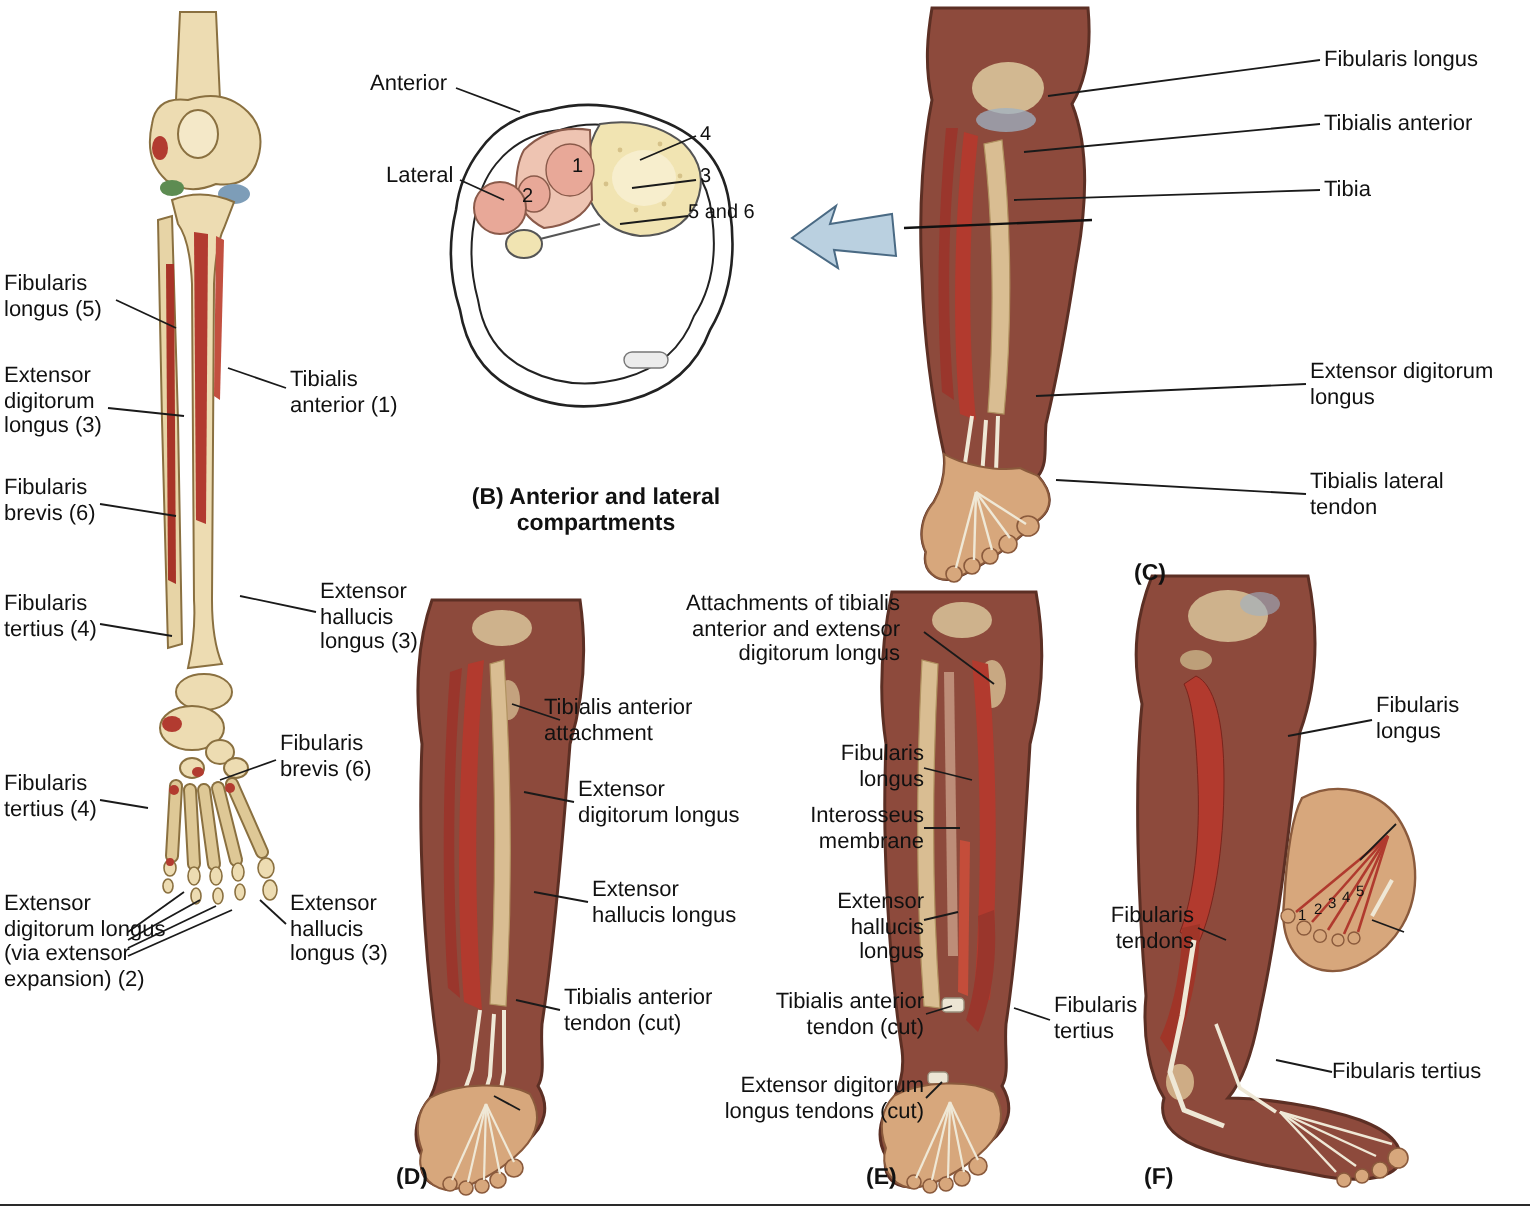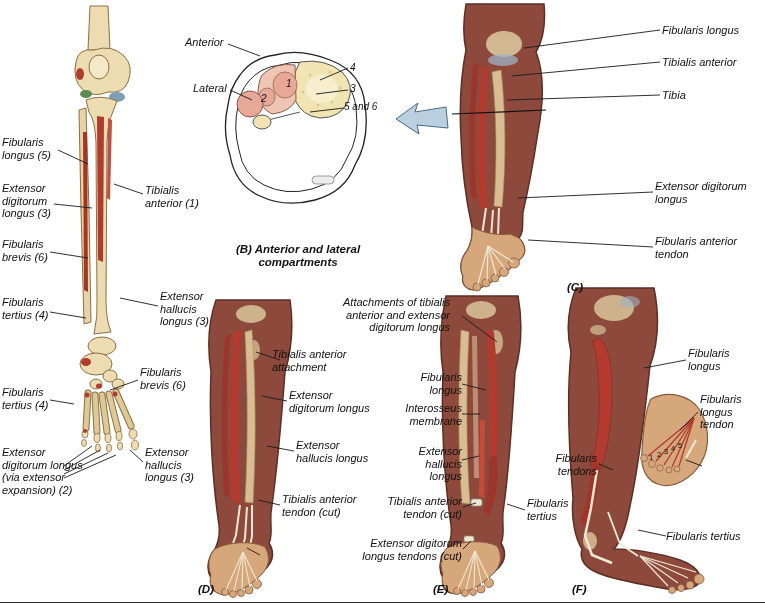--- a/index.html
+++ b/index.html
@@ -1,20 +1,20 @@
 <!DOCTYPE html>
 <html><head>
 <meta charset="utf-8">
 <style>
   html,body{margin:0;padding:0;background:#ffffff;}
   *{box-sizing:border-box;}
   #figure{position:relative;width:765px;height:605px;background:#ffffff;overflow:hidden;
           font-family:"Liberation Sans",sans-serif;color:#111;}
   #art{position:absolute;left:0;top:0;z-index:0;}
-  .lbl{position:absolute;z-index:2;font-size:11px;line-height:1.15;color:#111;font-style:italic;}
+  .lbl{position:absolute;z-index:2;font-size:11px;line-height:1.15;color:#111;}
   .r{text-align:right;}
   .c{text-align:center;}
   .cap{font-weight:bold;font-size:11.5px;}
   .num{font-size:10px;}
   .toe{position:absolute;z-index:2;font-size:7.5px;color:#111;}
   #baseline{position:absolute;left:0;top:602px;width:765px;border-top:1.5px solid #2a2a2a;z-index:1;}
 </style>
 </head>
 <body>
 
@@ -291,40 +291,39 @@
 <div class="lbl num" style="left:350px;top:83px">3</div>
 <div class="lbl num" style="left:344px;top:101px;width:46px">5 and 6</div>
 <div class="lbl num" style="left:286px;top:78px">1</div>
 <div class="lbl num" style="left:261px;top:93px">2</div>
 <div class="lbl cap c" style="left:230px;top:243px;width:136px">(B) Anterior and lateral compartments</div>
 
 <div class="lbl" style="left:662px;top:24px;width:100px">Fibularis longus</div>
 <div class="lbl" style="left:662px;top:56px;width:100px">Tibialis anterior</div>
 <div class="lbl" style="left:662px;top:89px;width:60px">Tibia</div>
 <div class="lbl" style="left:655px;top:180px;width:96px">Extensor digitorum longus</div>
-<div class="lbl" style="left:655px;top:235px;width:88px">Fibularis anterior tendon</div>
+<div class="lbl" style="left:655px;top:235px;width:88px">Tibialis lateral tendon</div>
 <div class="lbl cap" style="left:567px;top:281px">(C)</div>
 
 <div class="lbl" style="left:272px;top:348px;width:82px">Tibialis anterior attachment</div>
 <div class="lbl" style="left:289px;top:389px;width:90px">Extensor digitorum longus</div>
 <div class="lbl" style="left:296px;top:439px;width:82px">Extensor hallucis longus</div>
 <div class="lbl" style="left:282px;top:493px;width:86px">Tibialis anterior tendon (cut)</div>
 <div class="lbl cap" style="left:198px;top:583px">(D)</div>
 
 <div class="lbl r" style="left:340px;top:296px;width:110px">Attachments of tibialis anterior and extensor digitorum longus</div>
 <div class="lbl r" style="left:400px;top:371px;width:62px">Fibularis longus</div>
 <div class="lbl r" style="left:390px;top:402px;width:72px">Interosseus membrane</div>
 <div class="lbl r" style="left:398px;top:445px;width:64px">Extensor hallucis longus</div>
 <div class="lbl r" style="left:376px;top:495px;width:86px">Tibialis anterior tendon (cut)</div>
 <div class="lbl r" style="left:358px;top:537px;width:104px">Extensor digitorum longus tendons (cut)</div>
 <div class="lbl" style="left:527px;top:497px;width:62px">Fibularis tertius</div>
 <div class="lbl cap" style="left:433px;top:583px">(E)</div>
 
 <div class="lbl" style="left:688px;top:347px;width:62px">Fibularis longus</div>
-<div class="lbl" style="left:700px;top:393px;width:58px">Fibularis longus tendon</div>
 <div class="lbl r" style="left:541px;top:452px;width:56px">Fibularis tendons</div>
 <div class="lbl" style="left:666px;top:530px;width:92px">Fibularis tertius</div>
 <span class="toe" style="left:649px;top:453px">1</span>
 <span class="toe" style="left:657px;top:450px">2</span>
 <span class="toe" style="left:664px;top:447px">3</span>
 <span class="toe" style="left:671px;top:444px">4</span>
 <span class="toe" style="left:678px;top:441px">5</span>
 <div class="lbl cap" style="left:572px;top:583px">(F)</div>
 
 <div id="baseline"></div>

